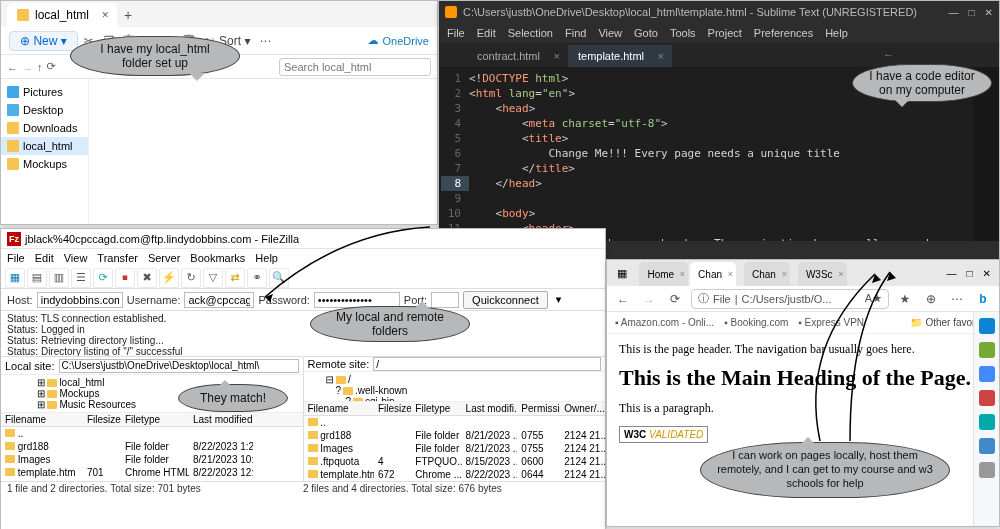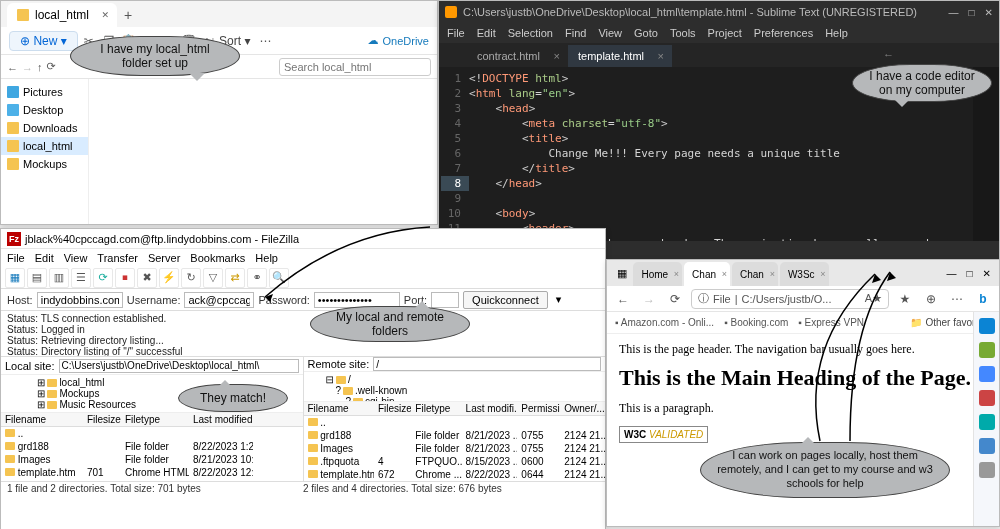--- a/index.html
+++ b/index.html
@@ -81,21 +81,21 @@
   .fzfooter { height: 16px; border-top: 1px solid #ddd; padding: 1px 6px; font-size: 10px; color: #333; display:flex;}
   .fzfooter.split2{display:flex;}
   .fzfooter .half{flex:1;}
   .queuehead { display:flex; border-top:1px solid #ddd; background:#f7f7f7; font-size:10px;}
   .queuehead span{padding:1px 6px;}
   
   #browser { left: 606px; top: 259px; width: 394px; height: 268px; background:#fff; }
   #browser .tabs { height: 26px; background: #e8e8e8; display: flex; align-items: flex-end; padding-left:4px;}
   .btab { height: 24px; padding: 0 14px 0 8px; font-size: 10px; display: flex; align-items: center; gap:4px; background:#fff; border-radius:5px 5px 0 0; margin-right:2px; position:relative; max-width:68px;}
   .btab::after{content:"×"; position:absolute; right:3px; font-size:9px; color:#888;}
-  .btab.inact{background:#dcdcdc;}
+  .btab.inact{background:#dcdcdc;margin-left:6px;}
   #browser .winbtns { margin-left:auto; display:flex; gap:10px; padding:0 8px; font-size:10px; align-self:center;}
   #browser .addr { height: 26px; display: flex; align-items: center; gap: 6px; padding: 0 6px; border-bottom:1px solid #e5e5e5;}
   .abtn{width:20px;height:20px;display:flex;align-items:center;justify-content:center;color:#555;font-size:12px;}
   .urlbox{flex:1;height:20px;border:1px solid #ccc;border-radius:4px;display:flex;align-items:center;padding:0 6px;font-size:11px;color:#555;gap:4px;}
   #browser .bm { height: 22px; display:flex; align-items:center; gap:10px; padding:0 8px; font-size:10px; border-bottom:1px solid #eee; color:#444;}
   #browser .bm .f{color:#555;}
   #browser .page { padding: 8px 12px; font-family: "Times New Roman", serif; color:#000;}
   #browser .page .hdr{font-size:12px;margin-bottom:8px;}
   #browser .page h1{font-size:22px;font-weight:bold;margin-bottom:10px;}
   #browser .page p{font-size:12px;margin-bottom:10px;}

